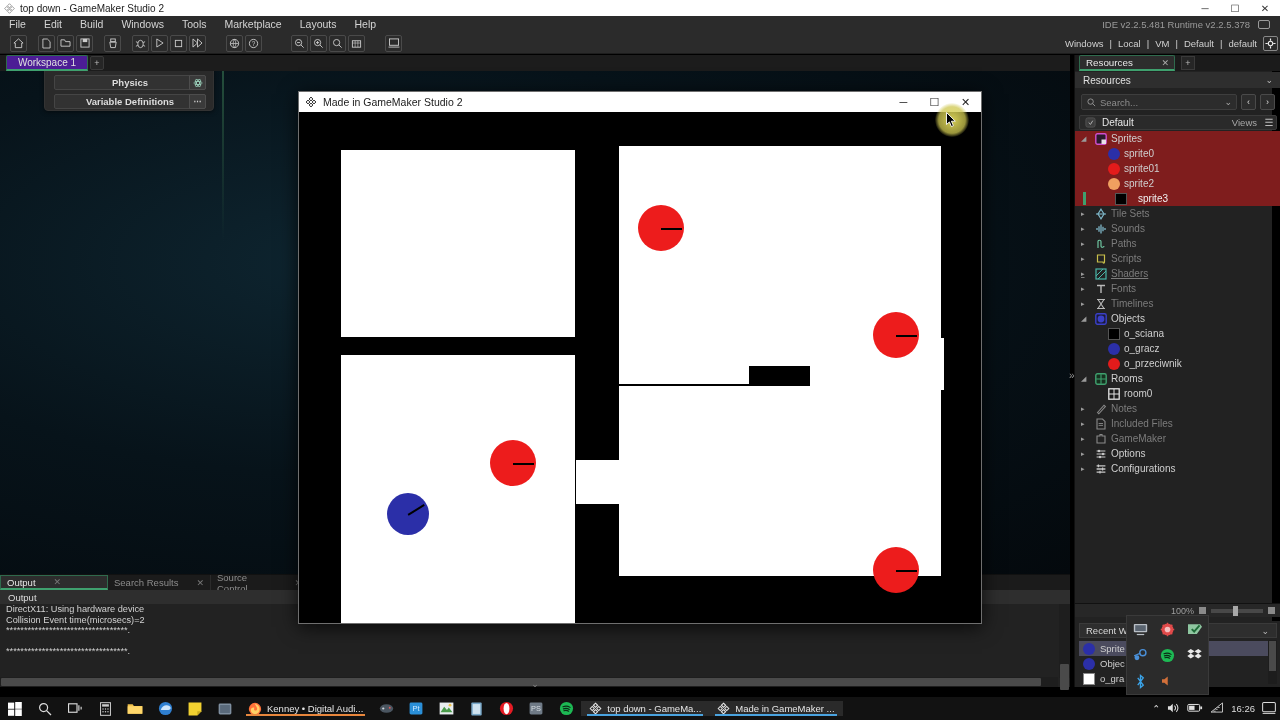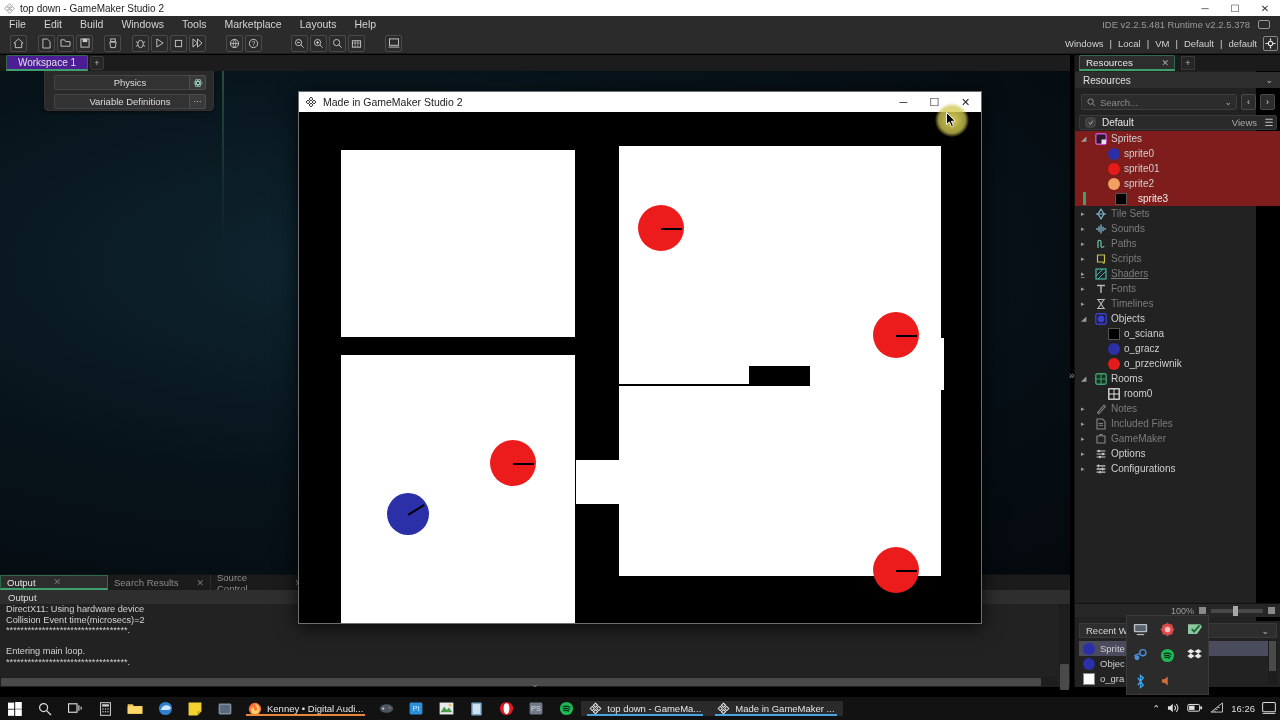--- a/index.html
+++ b/index.html
@@ -80,21 +80,21 @@
   }
   .obj-panel {
     position: absolute; left: 44px; top: -8px; width: 170px; height: 48px;
     background: #2a2a2a; border-radius: 4px; border: 1px solid #333;
     box-shadow: 0 1px 4px rgba(0,0,0,.5);
   }
   .obj-row {
     position: absolute; left: 9px; width: 152px; height: 15px;
     background: #323232; border: 1px solid #454545; border-radius: 2px;
     display: flex; align-items: center; justify-content: center;
-    font-size: 9.5px; color: #ddd;
+    font-size: 9.5px; color: #ddd; font-weight: bold;
   }
   .obj-row .side-btn {
     position: absolute; right: -1px; top: -1px; width: 17px; height: 15px;
     background: #3a3a3a; border: 1px solid #4d4d4d; border-radius: 0 2px 2px 0;
     display: flex; align-items: center; justify-content: center;
     font-size: 8px; color: #cfcfcf;
   }
   .ws-vline { position: absolute; left: 222px; top: 0; width: 2px; height: 170px;
               background: linear-gradient(#254f3c, #12262000); }
   .ws-vline2 { position: absolute; left: 676px; top: 100px; width: 1px; height: 300px;
@@ -132,21 +132,21 @@
                  background: #4a4a4a; border-radius: 1px; }
   .out-scroll-h { position: absolute; left: 0; bottom: 0; width: 1058px; height: 10px;
                   background: #1e1e1e; }
   .out-thumb-h { position: absolute; left: 1px; bottom: 1px; width: 1040px; height: 8px;
                  background: #4a4a4a; border-radius: 1px; }
   .dock-grip { position: absolute; left: 524px; bottom: -1px; width: 22px; height: 9px;
                color: #888; font-size: 9px; text-align: center; }
 
   
   .res-panel {
-    position: absolute; left: 1074px; top: 55px; width: 182px; height: 632px;
+    position: absolute; left: 1074px; top: 55px; width: 198px; height: 632px;
     background: #222222; border-left: 1px solid #101010; padding-left: 44px;
   }
   .res-tabrow { position: absolute; left: 0; top: 0; width: 206px; height: 16px;
                 background: #1b1b1b; }
   .res-tab {
     position: absolute; left: 4px; top: 0; width: 96px; height: 16px;
     background: #2d2d2d; border: 1px solid #2f6a4d; border-bottom: 2px solid #3fa06e;
     font-size: 9.8px; color: #e7e7e7; display: flex; align-items: center;
     padding-left: 6px; border-radius: 2px 2px 0 0;
   }
@@ -481,21 +481,20 @@
         <span>Source Control</span>
         <span class="x">✕</span>
       </div>
     </div>
     <div class="out-subbar">Output</div>
     <div class="out-text">
       <div>DirectX11: Using hardware device</div>
       <div>Collision Event time(microsecs)=2</div>
       <div>**********************************.</div>
       <div>&nbsp;</div>
-      <div>Entering main loop.</div>
       <div>**********************************.</div>
     </div>
     <div class="out-scroll-v">
       <div class="out-thumb-v"></div>
     </div>
     <div class="out-scroll-h">
       <div class="out-thumb-h"></div>
     </div>
     <div class="dock-grip">⌄</div>
   </div>

